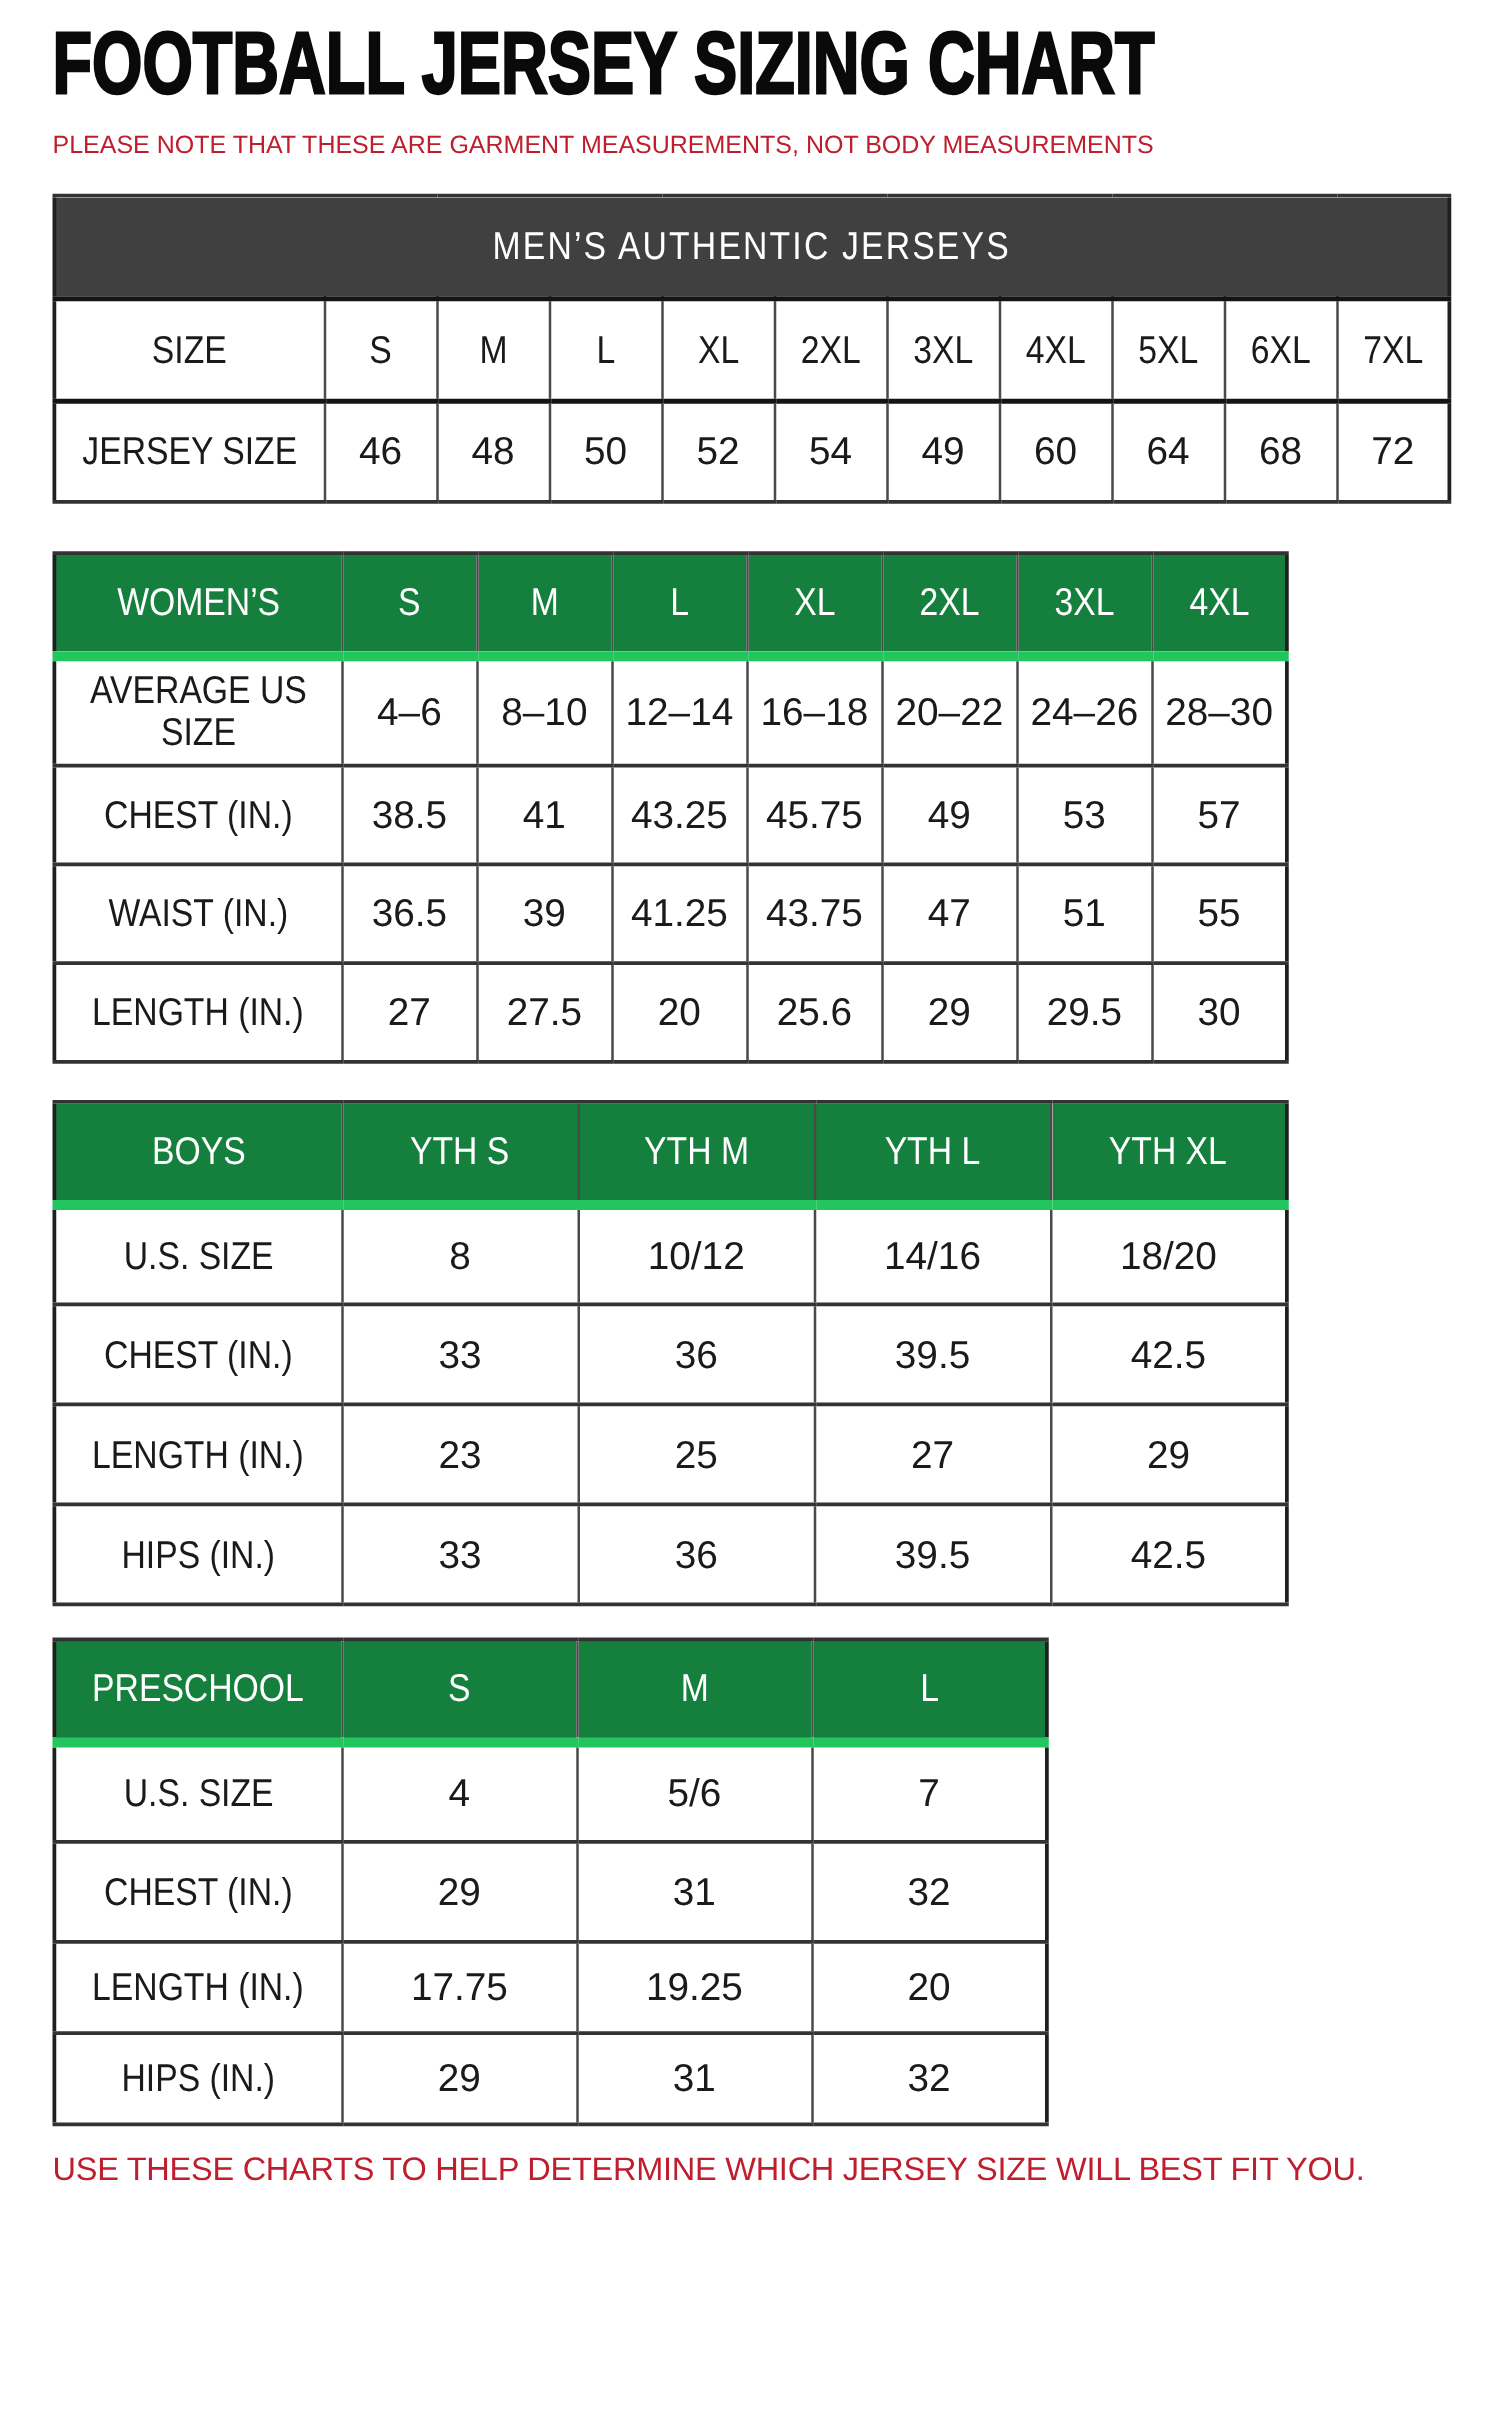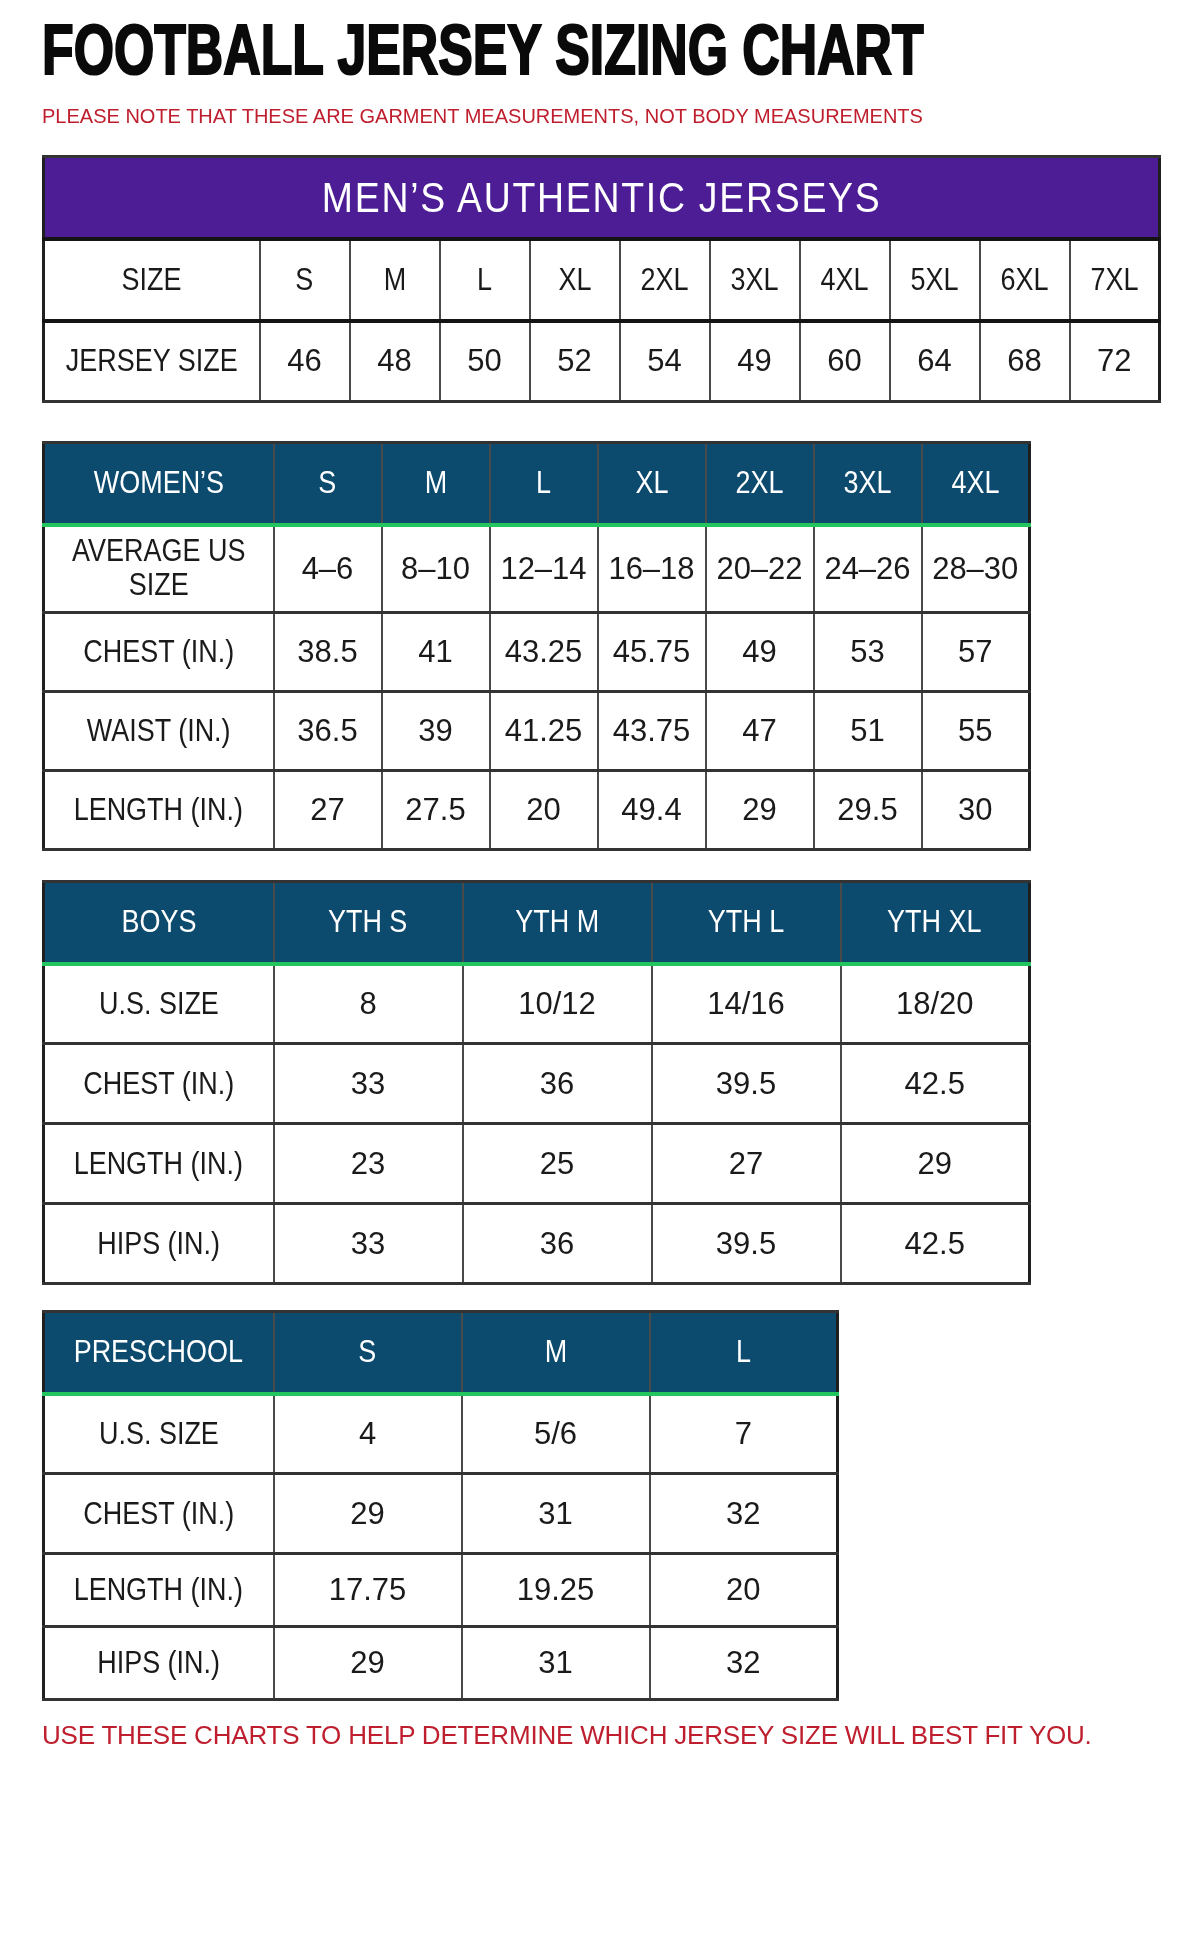--- a/index.html
+++ b/index.html
@@ -30,27 +30,27 @@
   td {
     border-left: 2px solid #4a4a4a; border-right: 2px solid #4a4a4a;
     border-top: 3px solid #333333; border-bottom: 3px solid #333333;
     text-align: center; vertical-align: middle;
     font-size: 31px; color: #1a1a1a; padding: 0;
     background: #ffffff; overflow: hidden;
   }
   .cnd { display: inline-block; transform: scaleX(0.87); line-height: 34px; }
 
   .banner-cell {
-    background: #4c1d95; color: #ffffff;
-    font-size: 43px; letter-spacing: 2px;
+    background: #404040; color: #ffffff;
+    font-size: 31px; letter-spacing: 2px;
     border-bottom: 4px solid #141414;
   }
   tr.gray td {
-    background: #0c4a6e; color: #ffffff;
-    border-bottom: 4px solid #22c55e;
+    background: #15803d; color: #ffffff;
+    border-bottom: 8px solid #22c55e;
   }
   .mens tr.hdr td { border-bottom: 4px solid #141414; }
 
   .mens tr.banner { height: 82px; }
   .mens tr.hdr { height: 82px; }
   .mens tr.r { height: 81px; }
   .mens { margin-top: 20px; }
 
   .womens { margin-top: 38px; }
   .womens tr.gray { height: 82px; }
@@ -178,21 +178,21 @@
       <td>43.75</td>
       <td>47</td>
       <td>51</td>
       <td>55</td>
     </tr>
     <tr class="r">
       <td><span class="cnd">LENGTH (IN.)</span></td>
       <td>27</td>
       <td>27.5</td>
       <td>20</td>
-      <td>49.4</td>
+      <td>25.6</td>
       <td>29</td>
       <td>29.5</td>
       <td>30</td>
     </tr>
   </tbody>
     </table>
 
   <table class="boys">
     <colgroup>
       <col style="width:230px">

